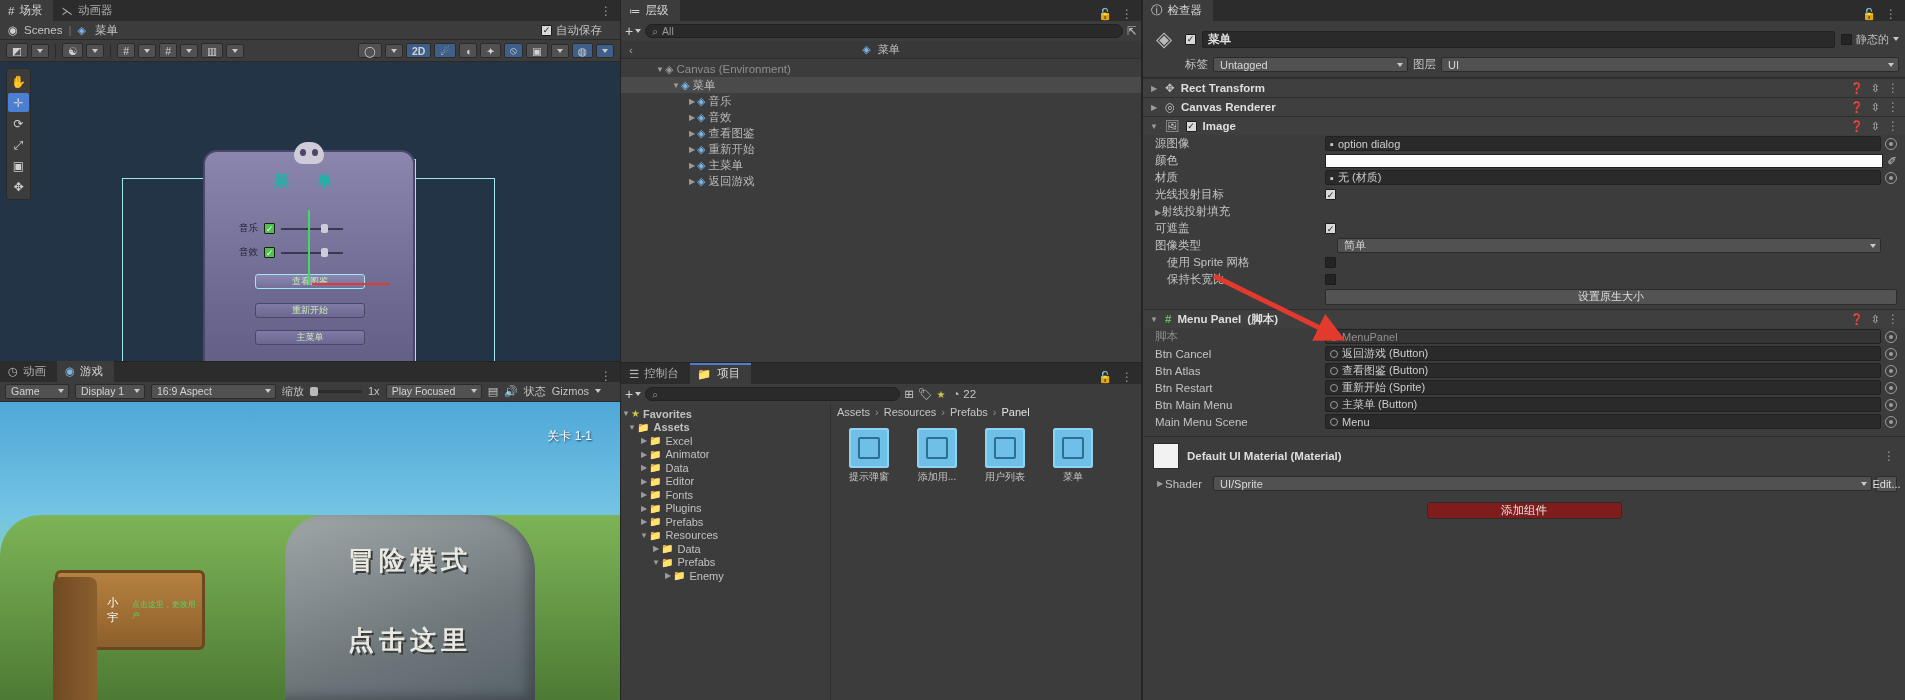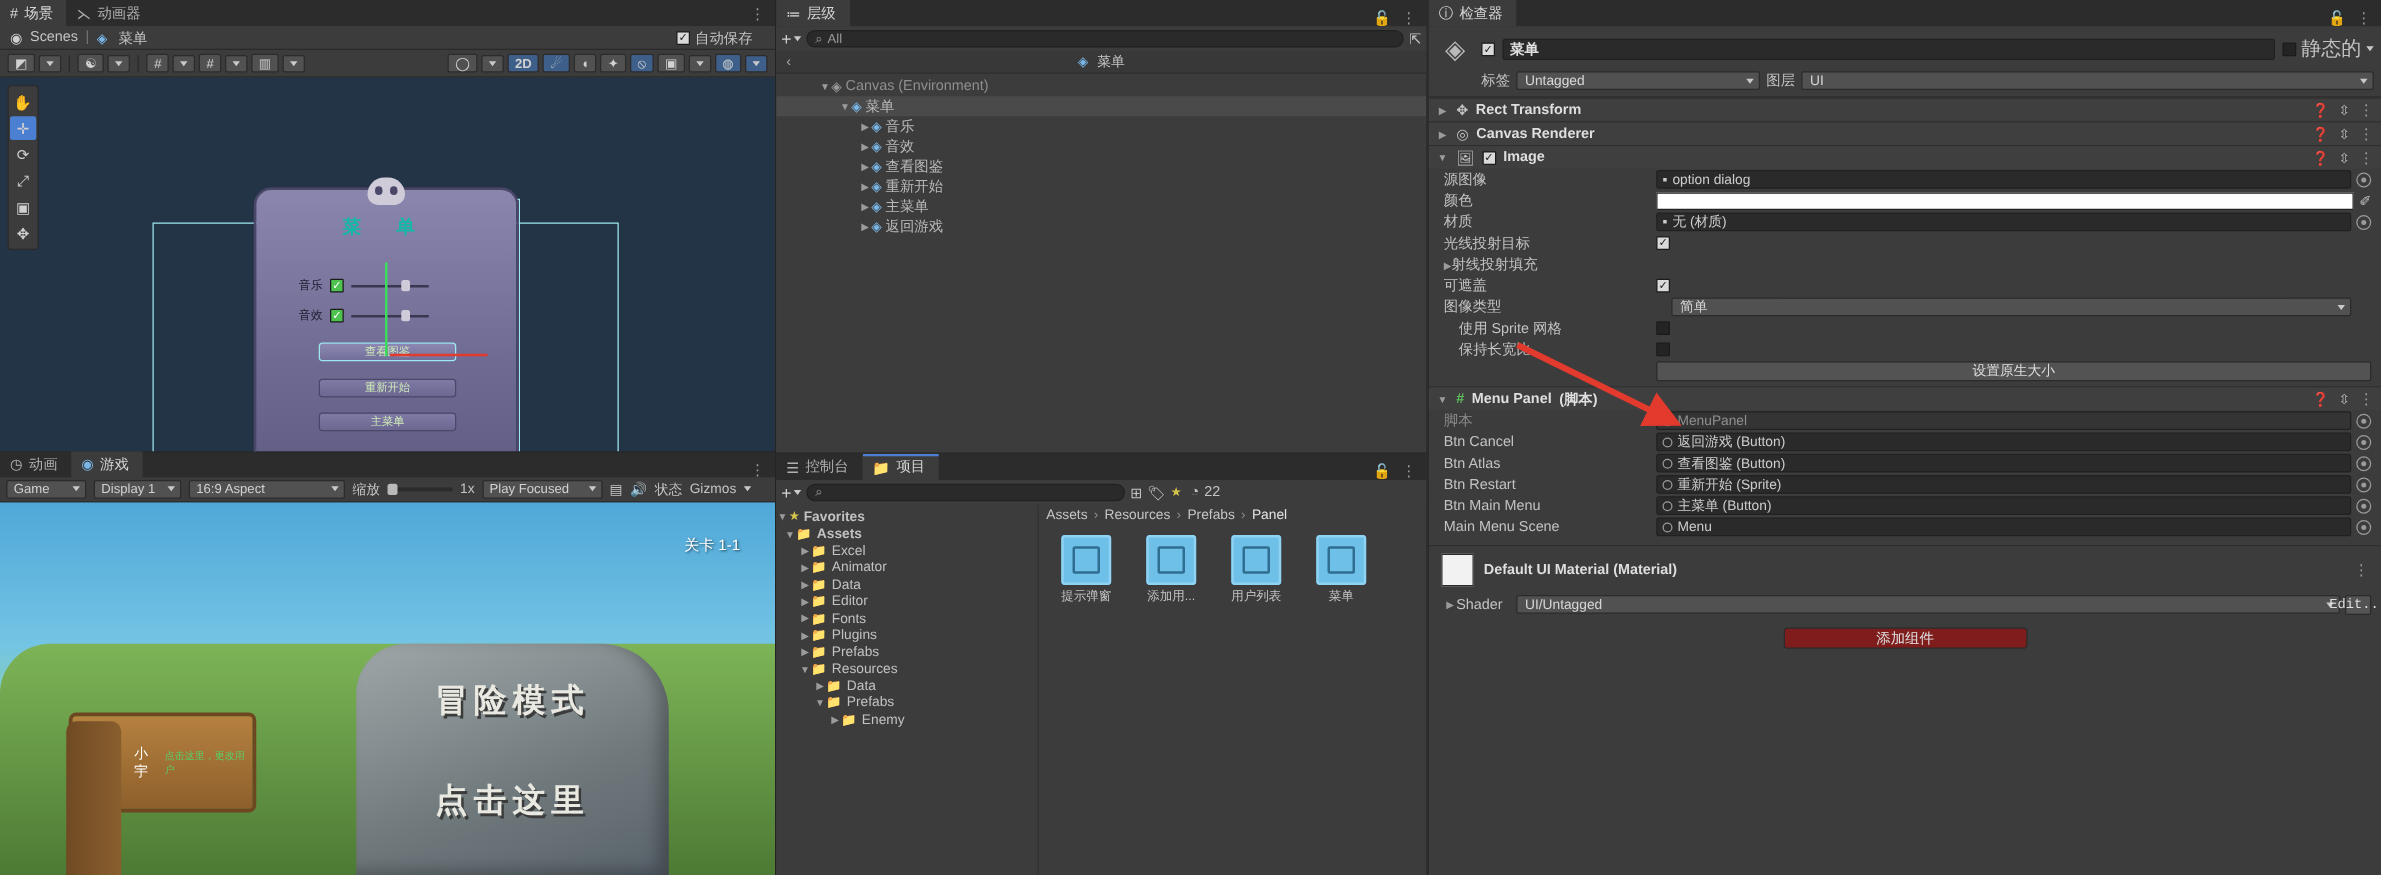--- a/index.html
+++ b/index.html
@@ -132,21 +132,21 @@
 
   
   .insp{ flex:1; height:700px; background:#3c3c3c; display:flex; flex-direction:column;
          border-left:1px solid #242424;}
   .ihead{ background:#3c3c3c; padding:4px 6px 5px 6px; border-bottom:1px solid #2e2e2e;}
   .irow1{ display:flex; align-items:center; gap:6px;}
   .bigcube{ width:30px; height:28px; display:flex; align-items:center; justify-content:center;
             color:#b9b9b9; font-size:21px;}
   .namefield{ flex:1; background:#2a2a2a; border:1px solid #212121; border-radius:2px; height:17px;
               display:flex; align-items:center; padding:0 5px; font-weight:bold; color:#e0e0e0; font-size:11.5px;}
-  .statictxt{ color:#c0c0c0; font-size:16px; display:flex; align-items:center; gap:4px;}
+  .statictxt{ color:#c0c0c0; font-size:11px; display:flex; align-items:center; gap:4px;}
   .irow2{ display:flex; align-items:center; gap:5px; margin-top:4px; padding-left:36px;}
   .lbl{ color:#c2c2c2; font-size:11.5px;}
   .ddl{ background:#515151; border:1px solid #2b2b2b; border-radius:2px; height:15px; display:flex;
         align-items:center; padding:0 4px 0 6px; color:#d7d7d7; font-size:11px;}
   .ddl .caret{ margin-left:auto;}
 
   .comp{ border-top:1px solid #2e2e2e;}
   .chead{ height:18px; display:flex; align-items:center; gap:6px; padding:0 6px; background:#3f3f3f;}
   .chead .nm{ font-weight:bold; color:#dfdfdf; font-size:11.5px;}
   .cicons{ margin-left:auto; display:flex; align-items:center; gap:7px; color:#bdbdbd; font-size:11px;}
@@ -155,21 +155,21 @@
   .pname.dim{ color:#8d8d8d;}
   .pval{ flex:1; display:flex; align-items:center; gap:4px;}
   .objfld{ flex:1; background:#2a2a2a; border:1px solid #212121; border-radius:2px; height:15px;
            display:flex; align-items:center; gap:4px; padding:0 4px; font-size:11px; color:#cdcdcd;}
   .objfld.dimtxt{ color:#8f8f8f; background:#343434;}
   .rad{ width:8px;height:8px;border-radius:50%;border:1px solid #9b9b9b; display:inline-block;}
   .target{ width:12px;height:12px;border-radius:50%;border:1px solid #9b9b9b; position:relative; flex:0 0 12px;}
   .target:after{content:"";position:absolute;inset:3px;border-radius:50%;background:#9b9b9b;}
   .colorswatch{ flex:1; height:14px; background:#ffffff; border:1px solid #212121;}
   .native{ background:#535353; border:1px solid #2b2b2b; border-radius:2px; height:16px;
-           display:flex; align-items:center; justify-content:center; font-size:11px; color:#dedede;font-family:Liberation Mono, monospace;}
+           display:flex; align-items:center; justify-content:center; font-size:11px; color:#dedede;}
   .matrow{ display:flex; align-items:center; gap:8px; padding:6px 10px;}
   .matsw{ width:26px;height:26px;background:#f2f2f2;border:1px solid #2b2b2b;}
   .addcomp{ margin:10px auto; width:195px; height:17px; background:#7f1d1d; border:1px solid #2b2b2b;
             border-radius:3px; display:flex; align-items:center; justify-content:center;
             font-size:11.5px; color:#e2e2e2;}
 
   
   .annot{ position:absolute; left:1210px; top:272px; width:140px; height:72px; z-index:40; pointer-events:none;}
 </style>
 </head>
@@ -808,21 +808,21 @@
         </div>
         <span class="cicons">
             <span class="dots">⋮</span>
           </span>
       </div>
       <div class="prow2">
         <span class="tri">▶</span>
         <span class="pname" style="width:48px;">Shader</span>
         <div class="pval">
           <div class="ddl" style="flex:1;">
-            <span>UI/Untagged</span>
+            <span>UI/Sprite</span>
               <i class="caret"></i>
           </div>
           <div class="native" style="width:21px;">Edit...</div>
         </div>
       </div>
     </div>
 
     <div class="addcomp">添加组件</div>
   </div>
 

